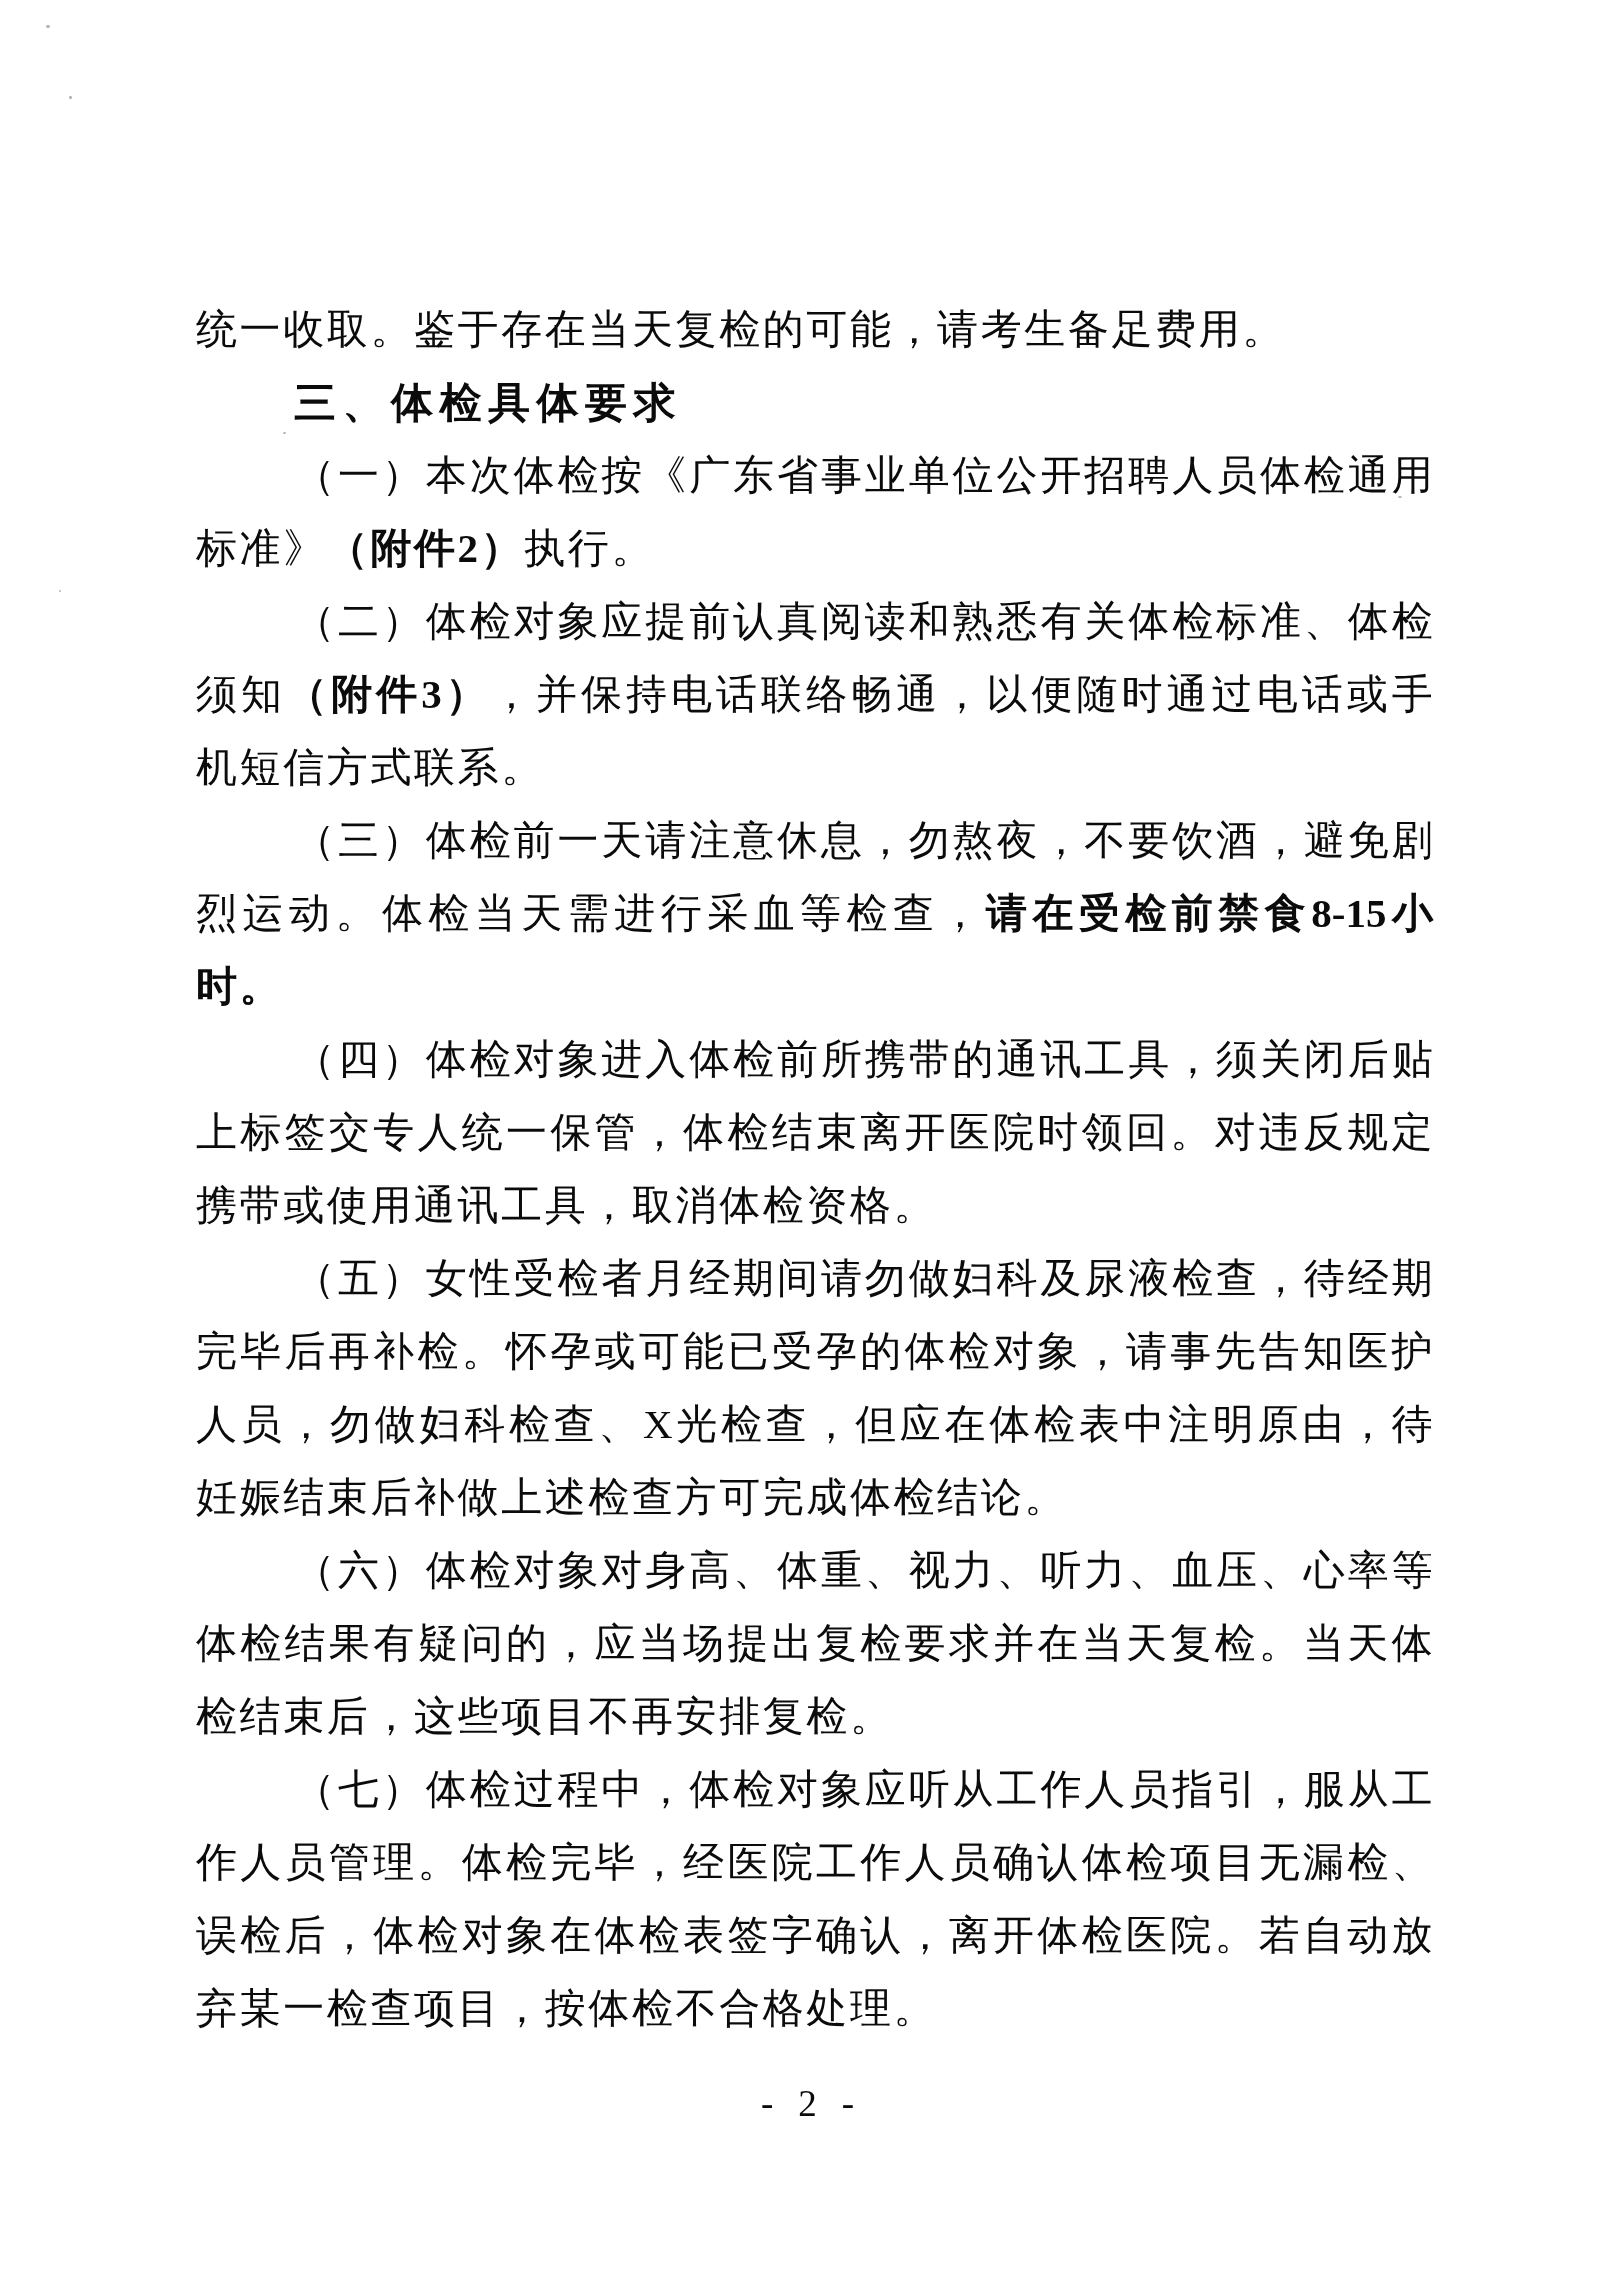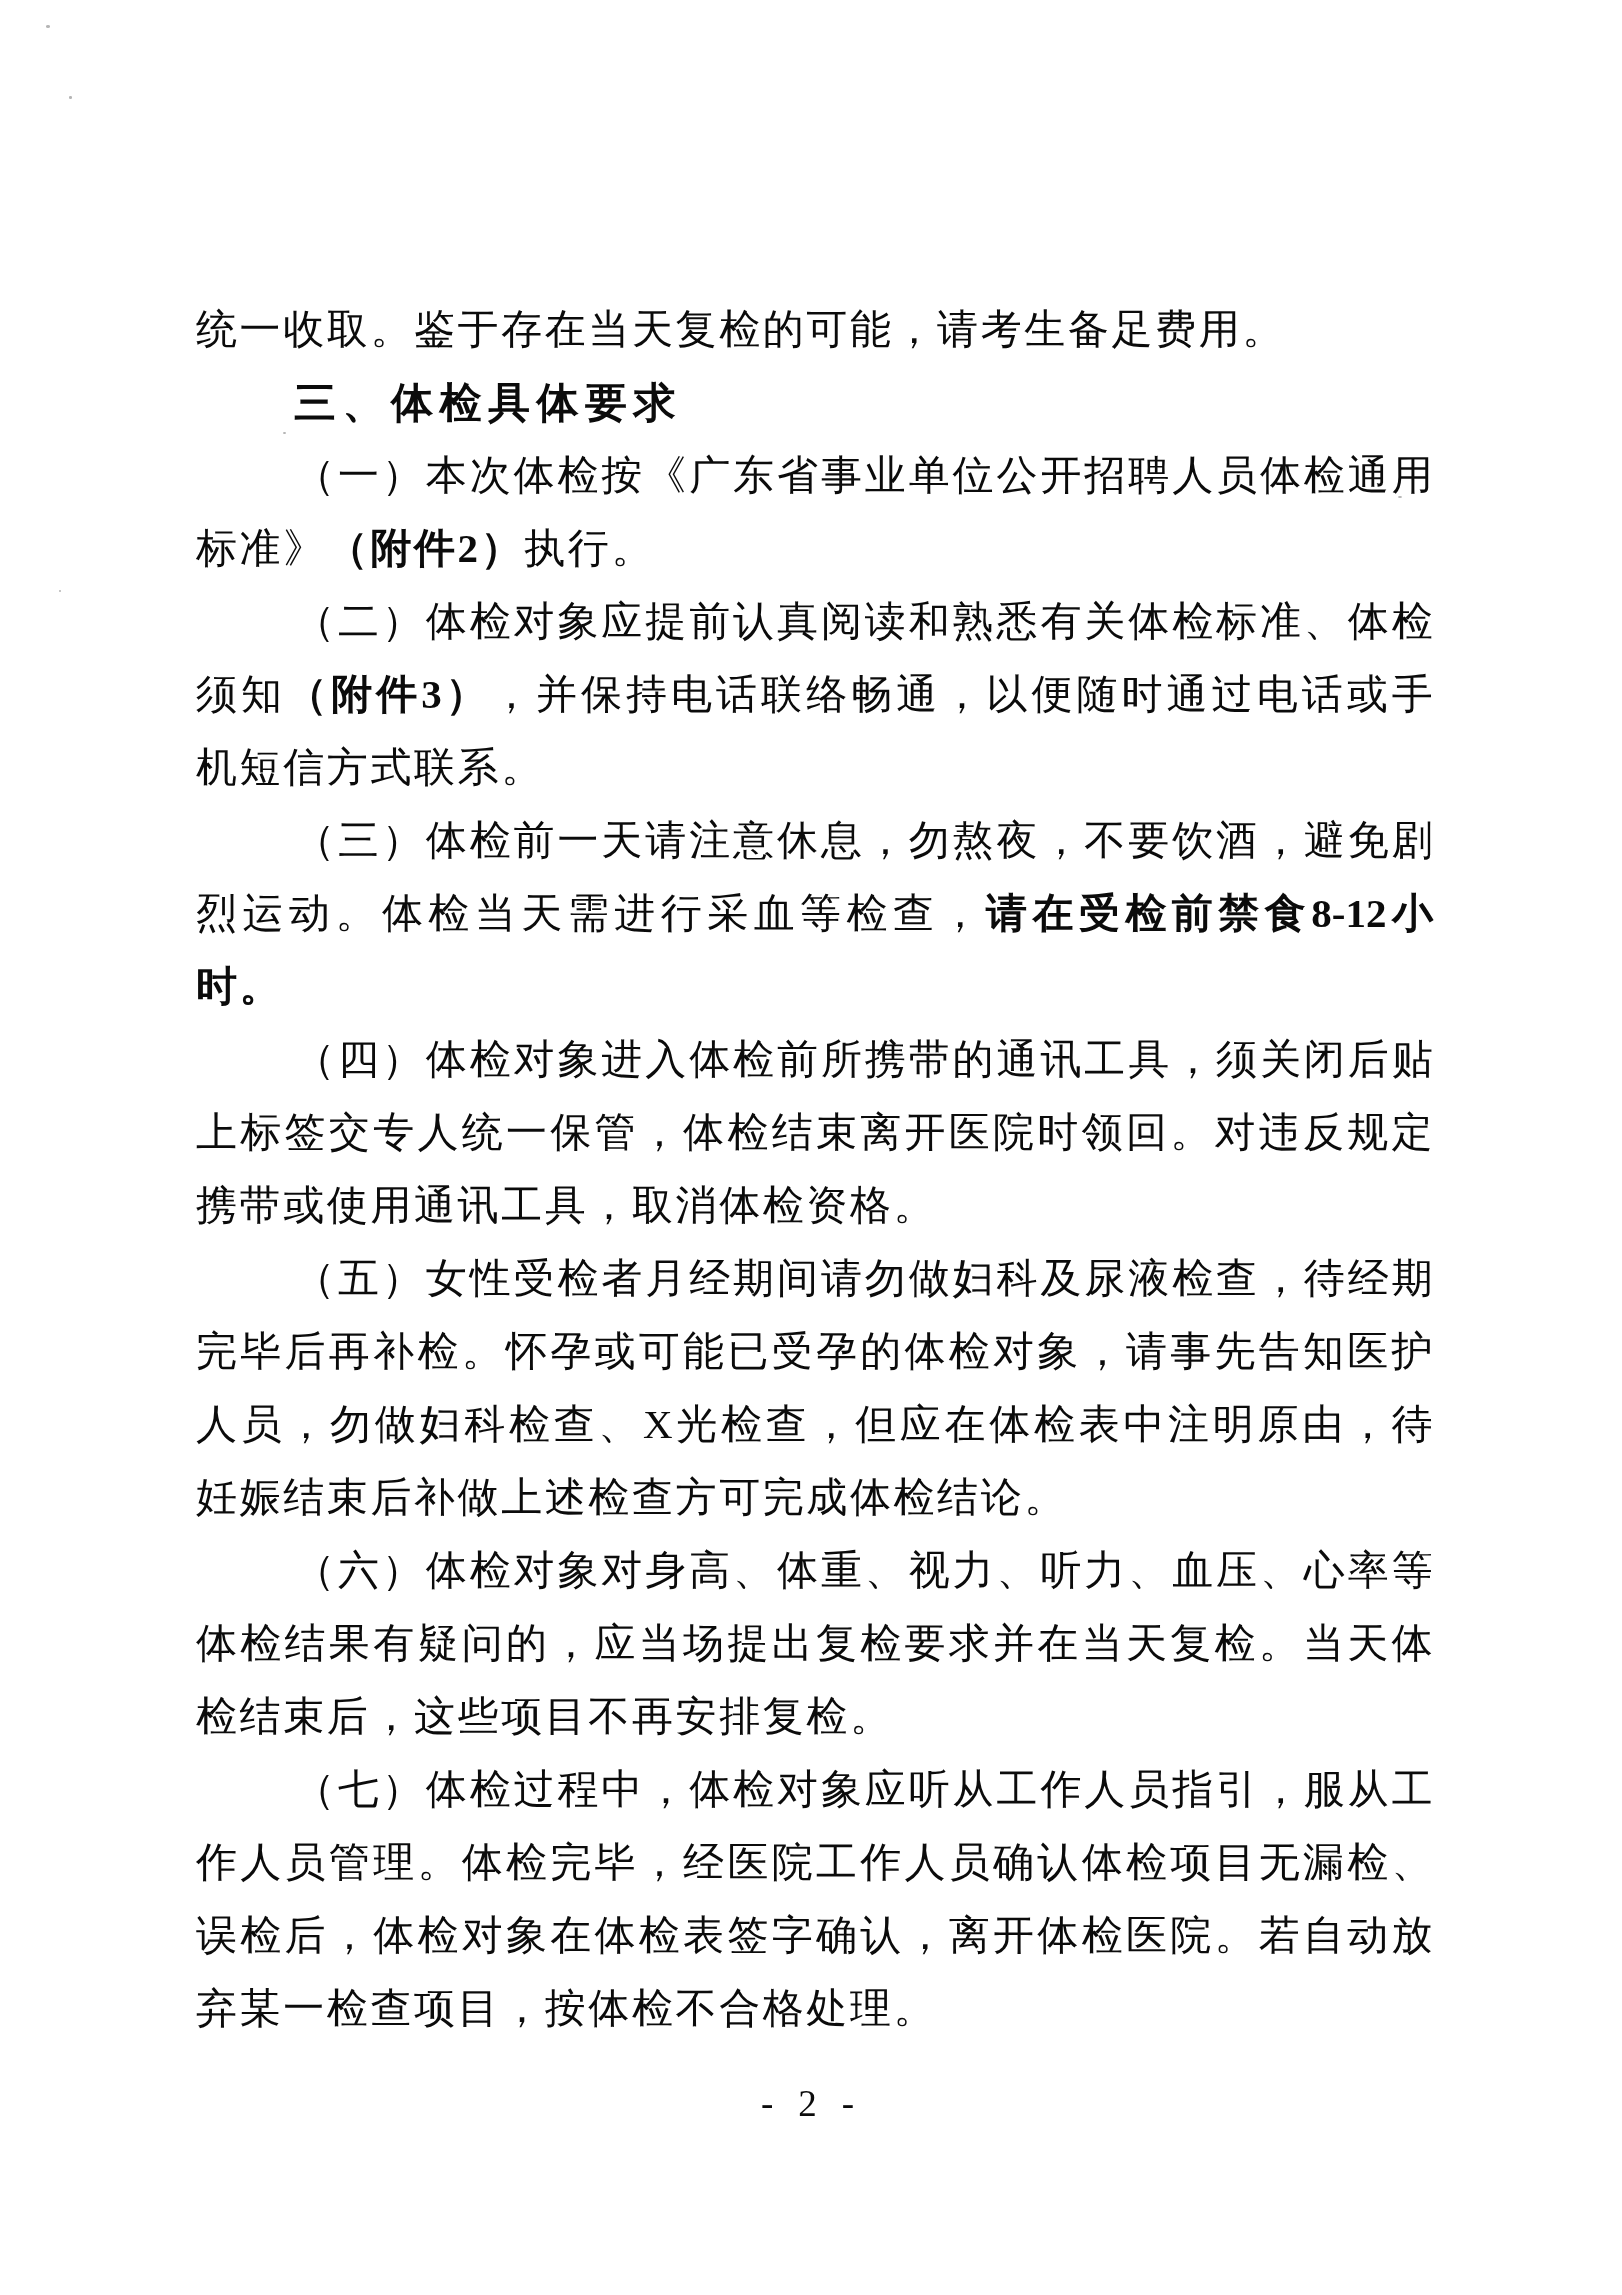--- a/index.html
+++ b/index.html
@@ -239,21 +239,21 @@
         <span>检</span>
         <span>查</span>
         <span>，</span>
         <span class="b">请</span>
         <span class="b">在</span>
         <span class="b">受</span>
         <span class="b">检</span>
         <span class="b">前</span>
         <span class="b">禁</span>
         <span class="b">食</span>
-        <span class="b">8-12</span>
+        <span class="b">8-15</span>
         <span class="b">小</span>
       </div>
       <div class="line">
         <span class="b">时</span>
         <span class="b">。</span>
       </div>
       <div class="line just indent">
         <span>（</span>
         <span>四</span>
         <span>）</span>

